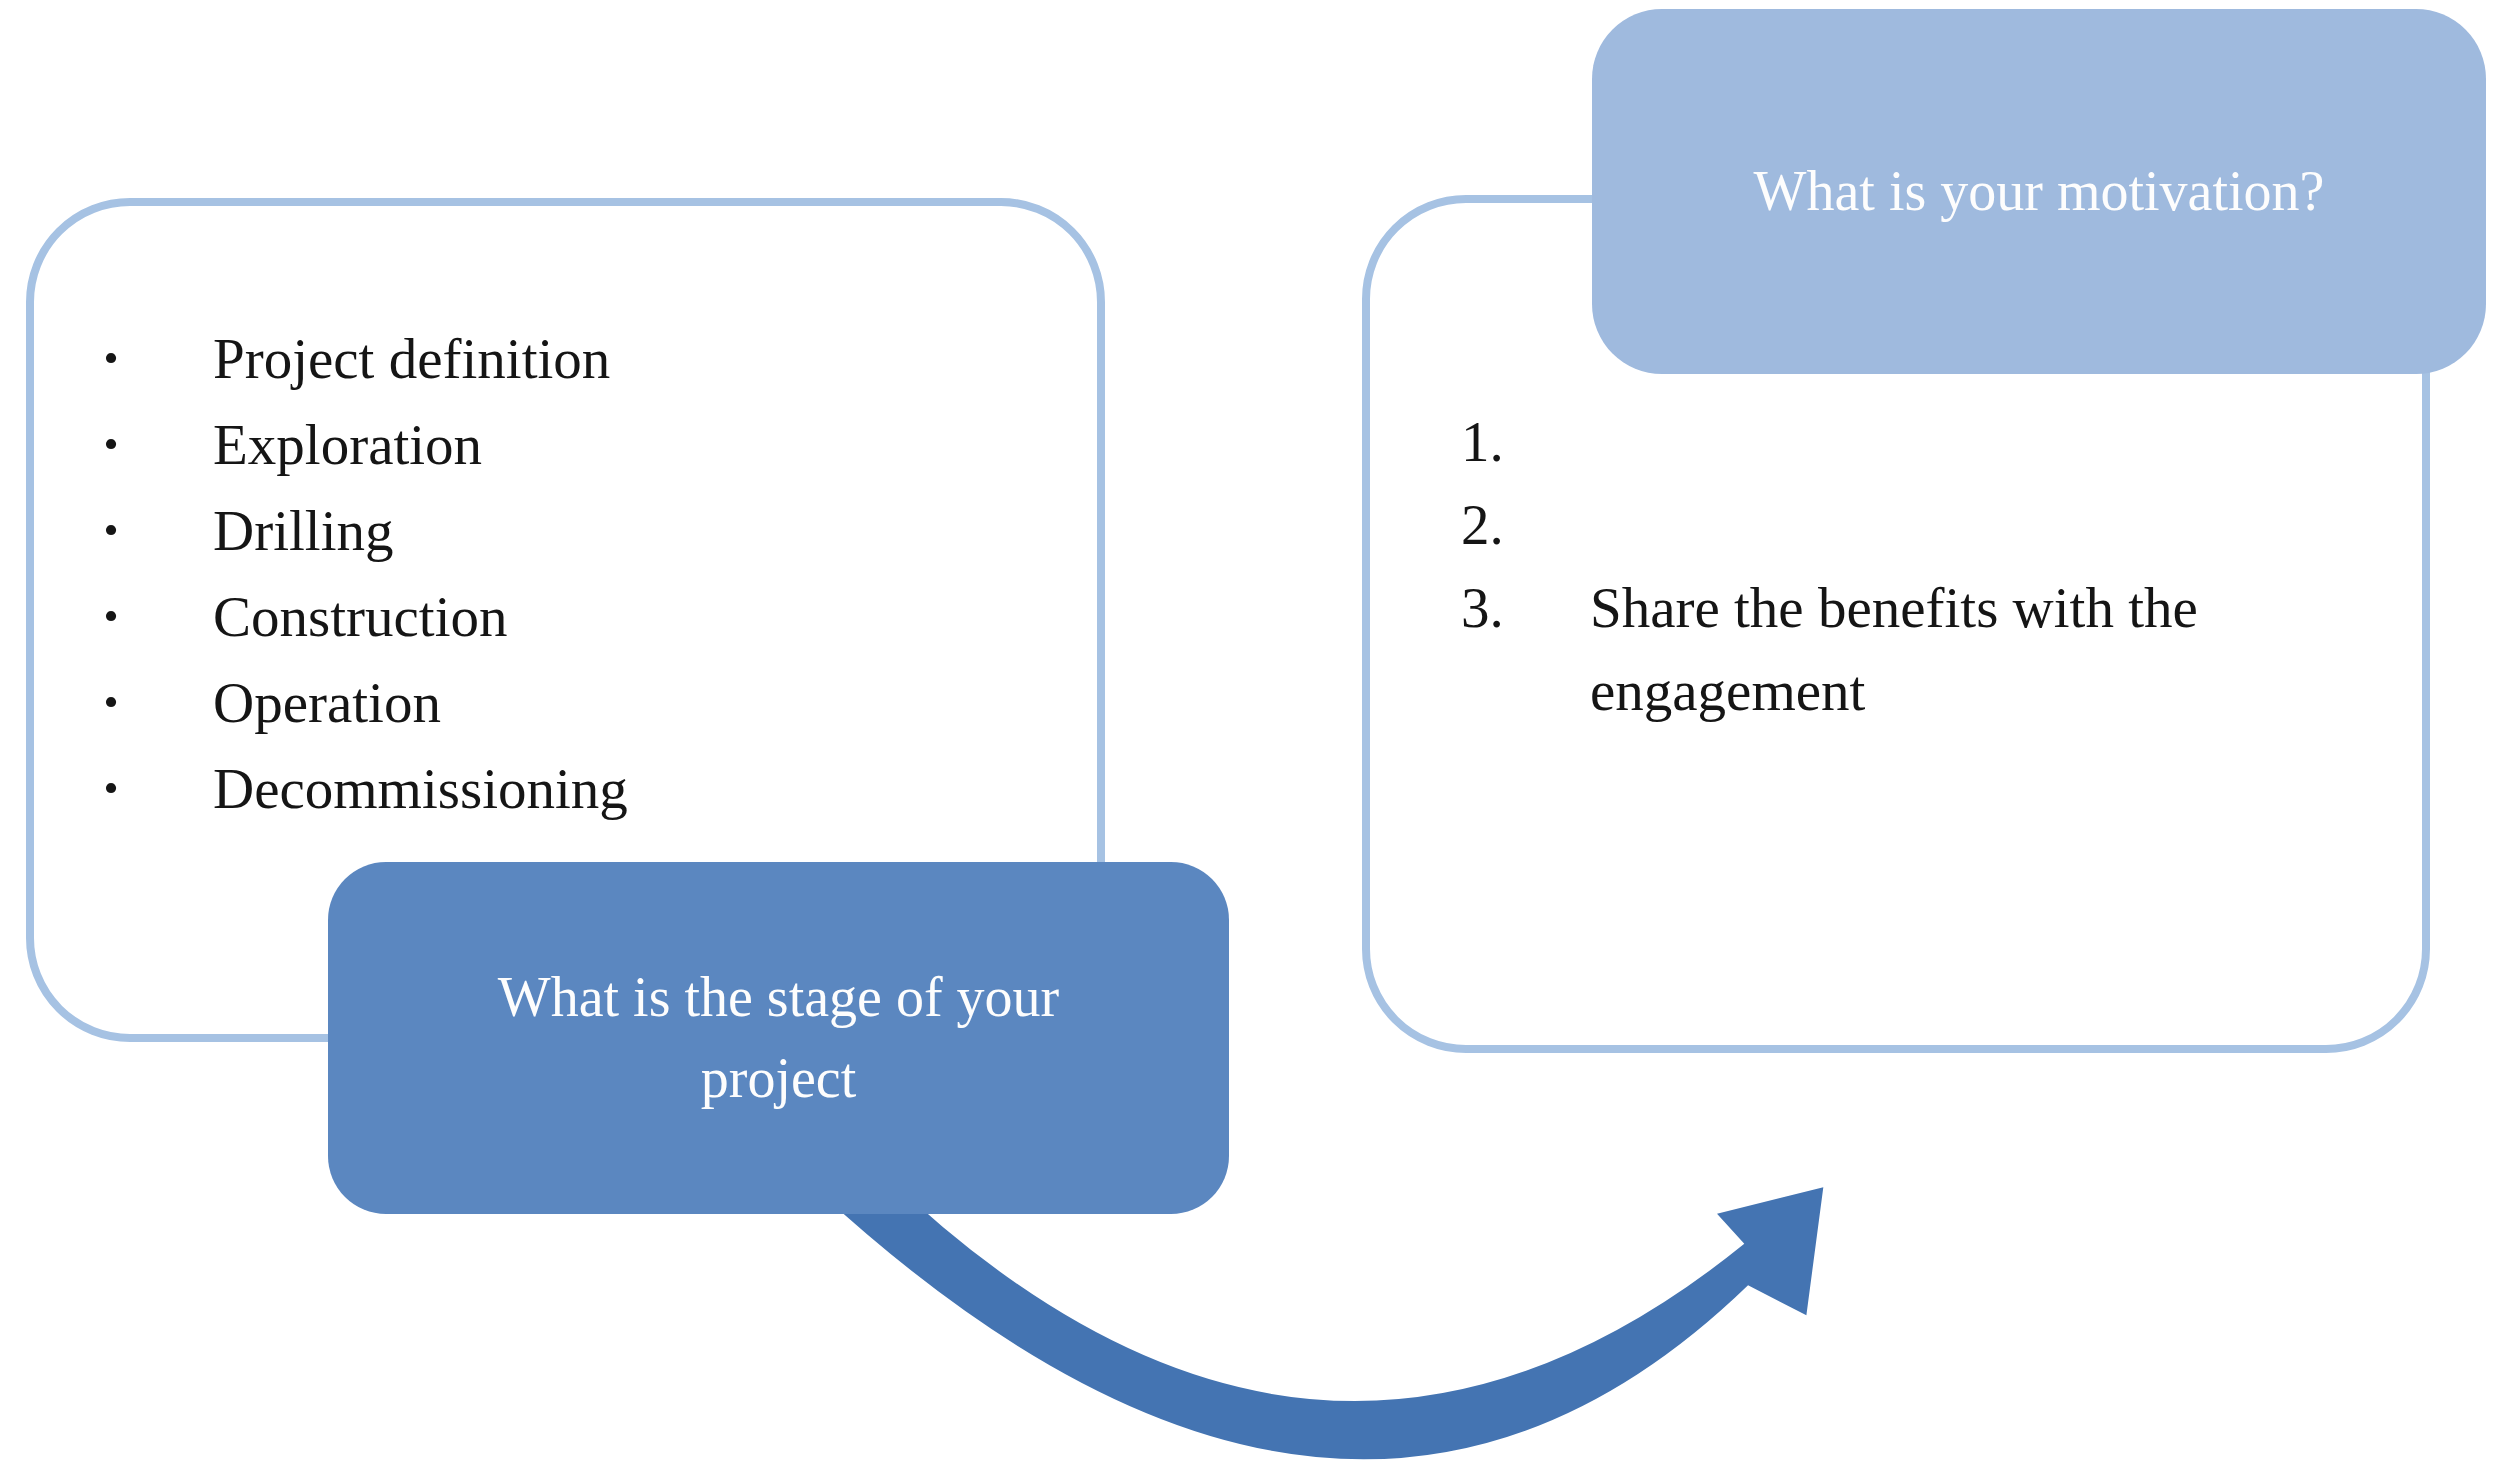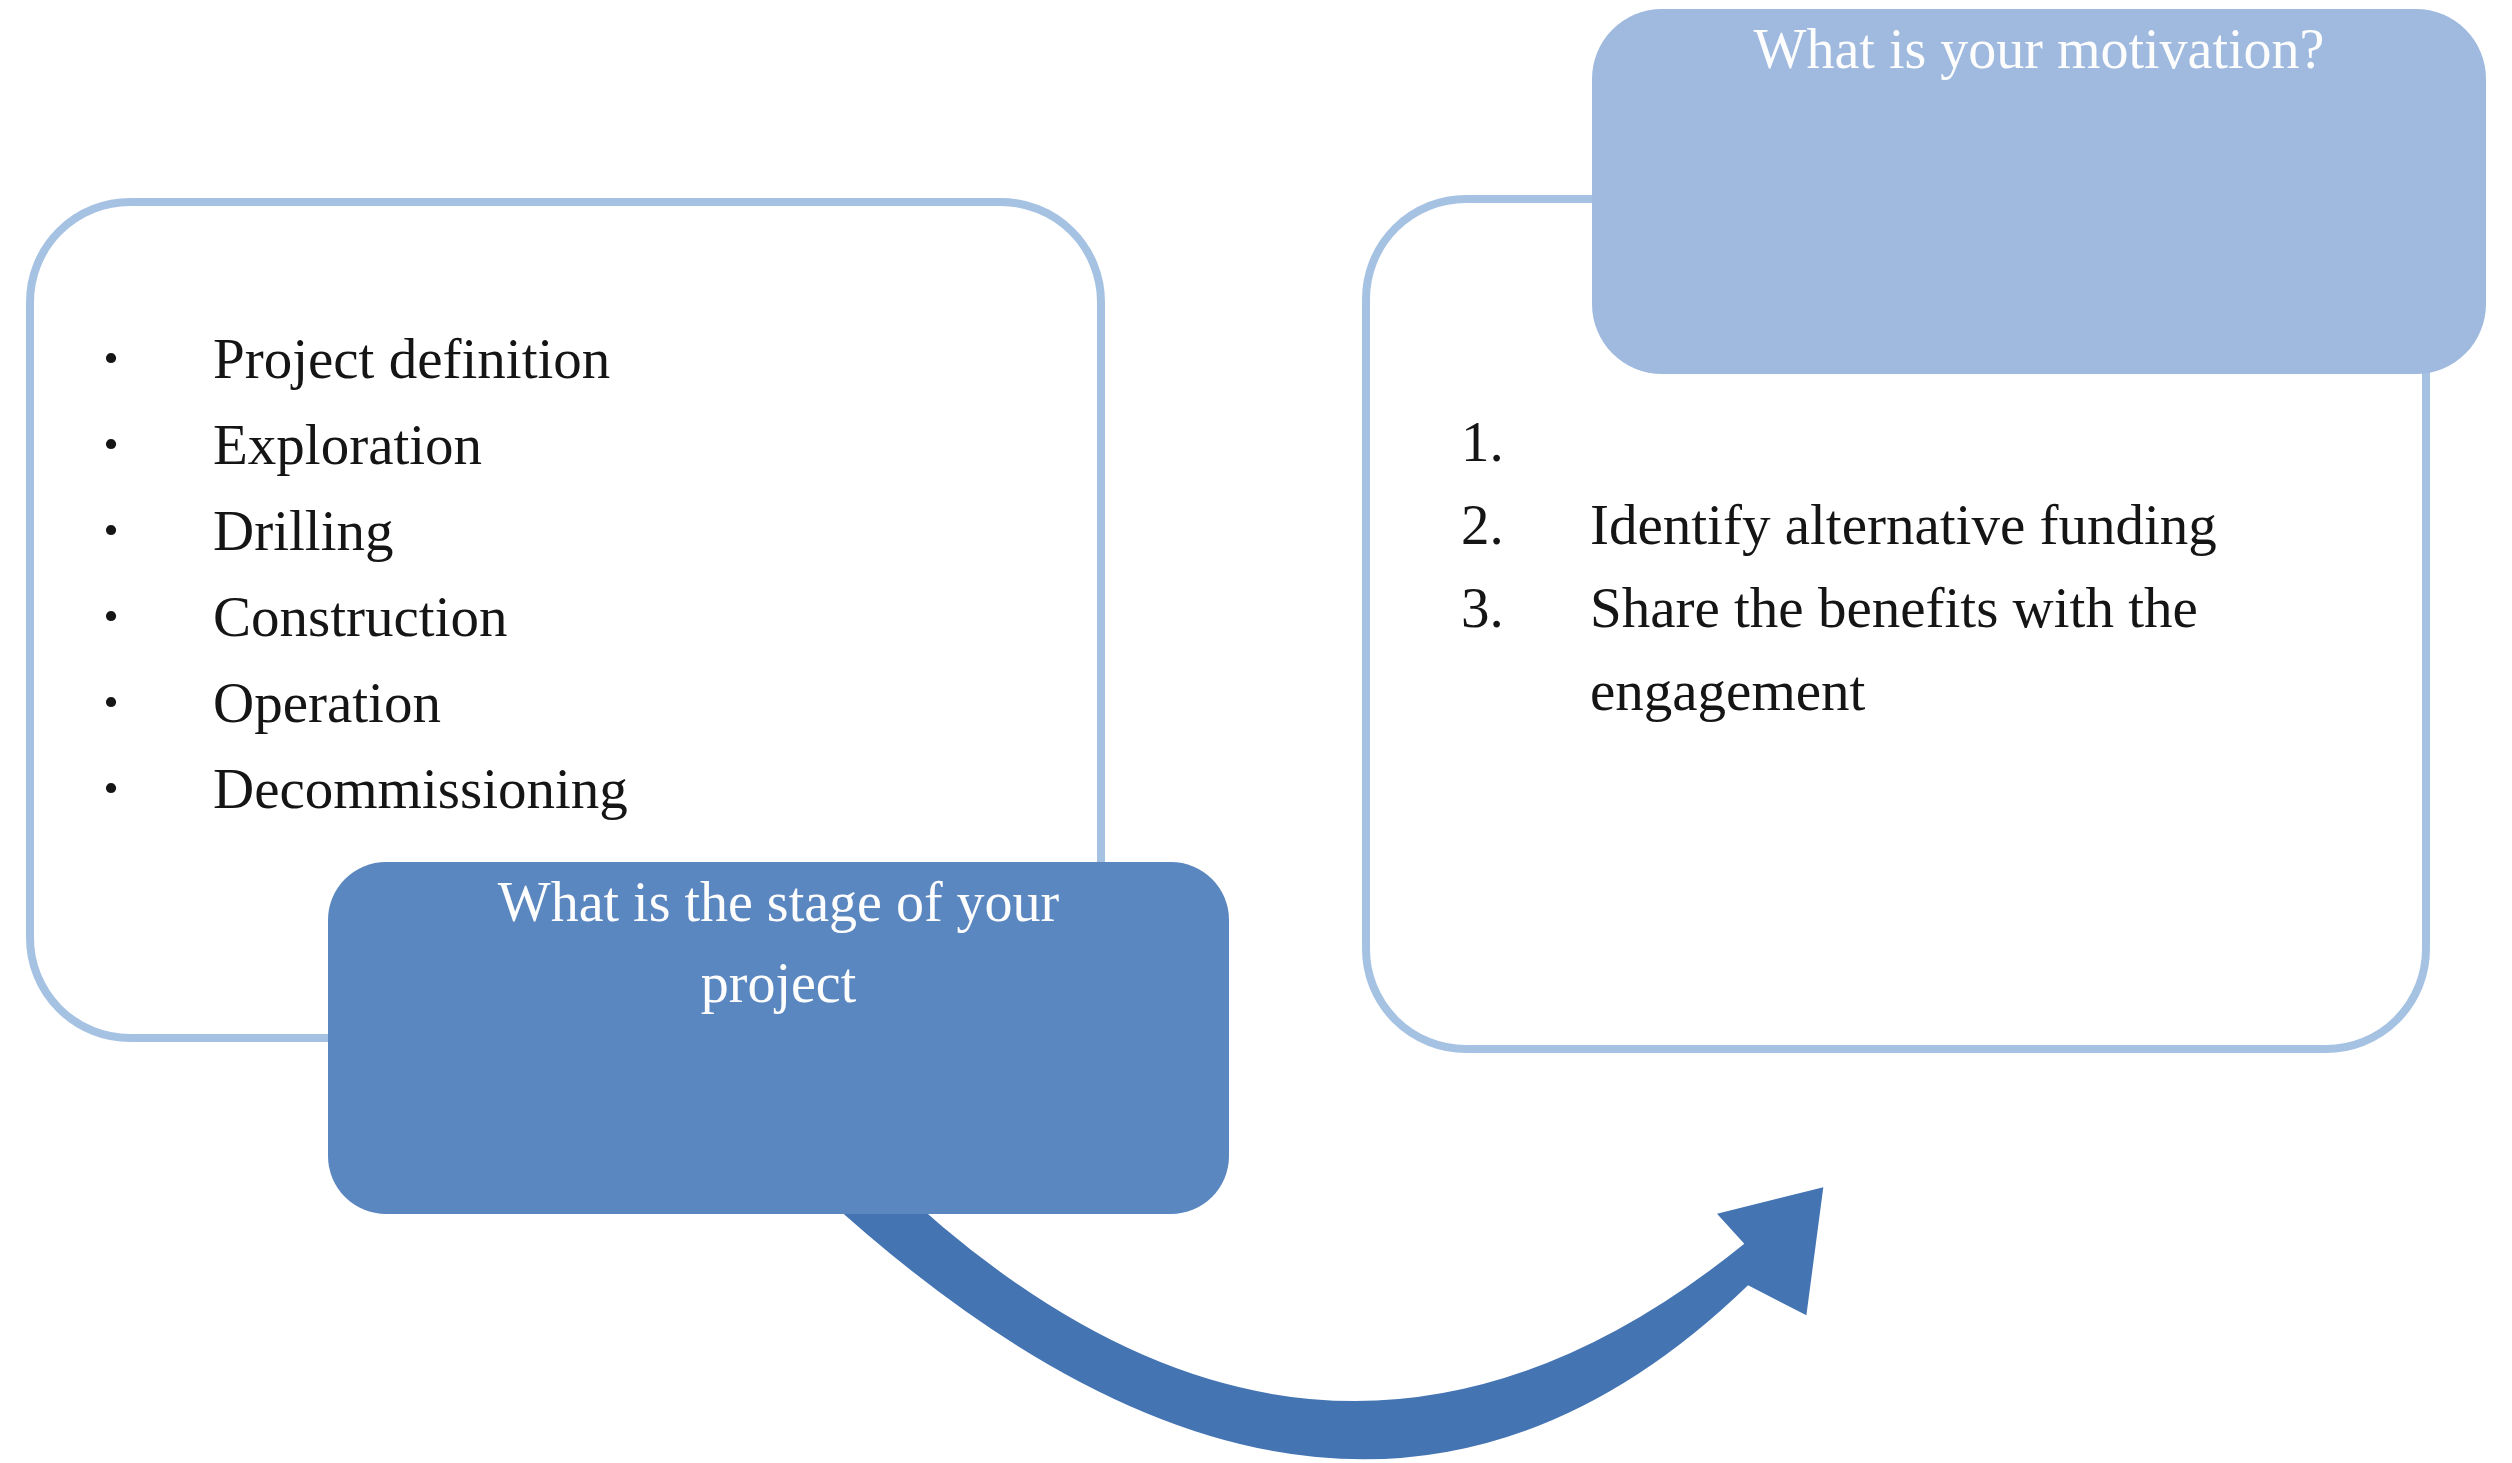--- a/index.html
+++ b/index.html
@@ -56,20 +56,21 @@
   }
   .num-col { width: 129px; flex: 0 0 129px; }
   .num-lines { white-space: nowrap; }
 
   .callout {
     position: absolute;
     z-index: 3;
     display: flex;
     flex-direction: column;
     align-items: center;
+    justify-content: center;
     text-align: center;
     color: #fdfdfd;
     font-size: 56px;
     line-height: 81px;
   }
   .stage-callout {
     left: 299px; top: 862px;
     width: 901px; height: 352px;
     background: #5b87c0;
     border-radius: 58px;
@@ -142,21 +143,20 @@
 
   <div class="outline-box right-box"></div>
 
   <div class="num-list">
     <div class="num-row">
       <span class="num-col">1.</span>
     </div>
     <div class="num-row">
       <span class="num-col">2.</span>
       <span class="num-lines">
-        <div>Identify alternative funding</div>
       </span>
     </div>
     <div class="num-row">
       <span class="num-col">3.</span>
       <span class="num-lines">
         <div>Share the benefits with the</div>
         <div>engagement</div>
       </span>
     </div>
   </div>

